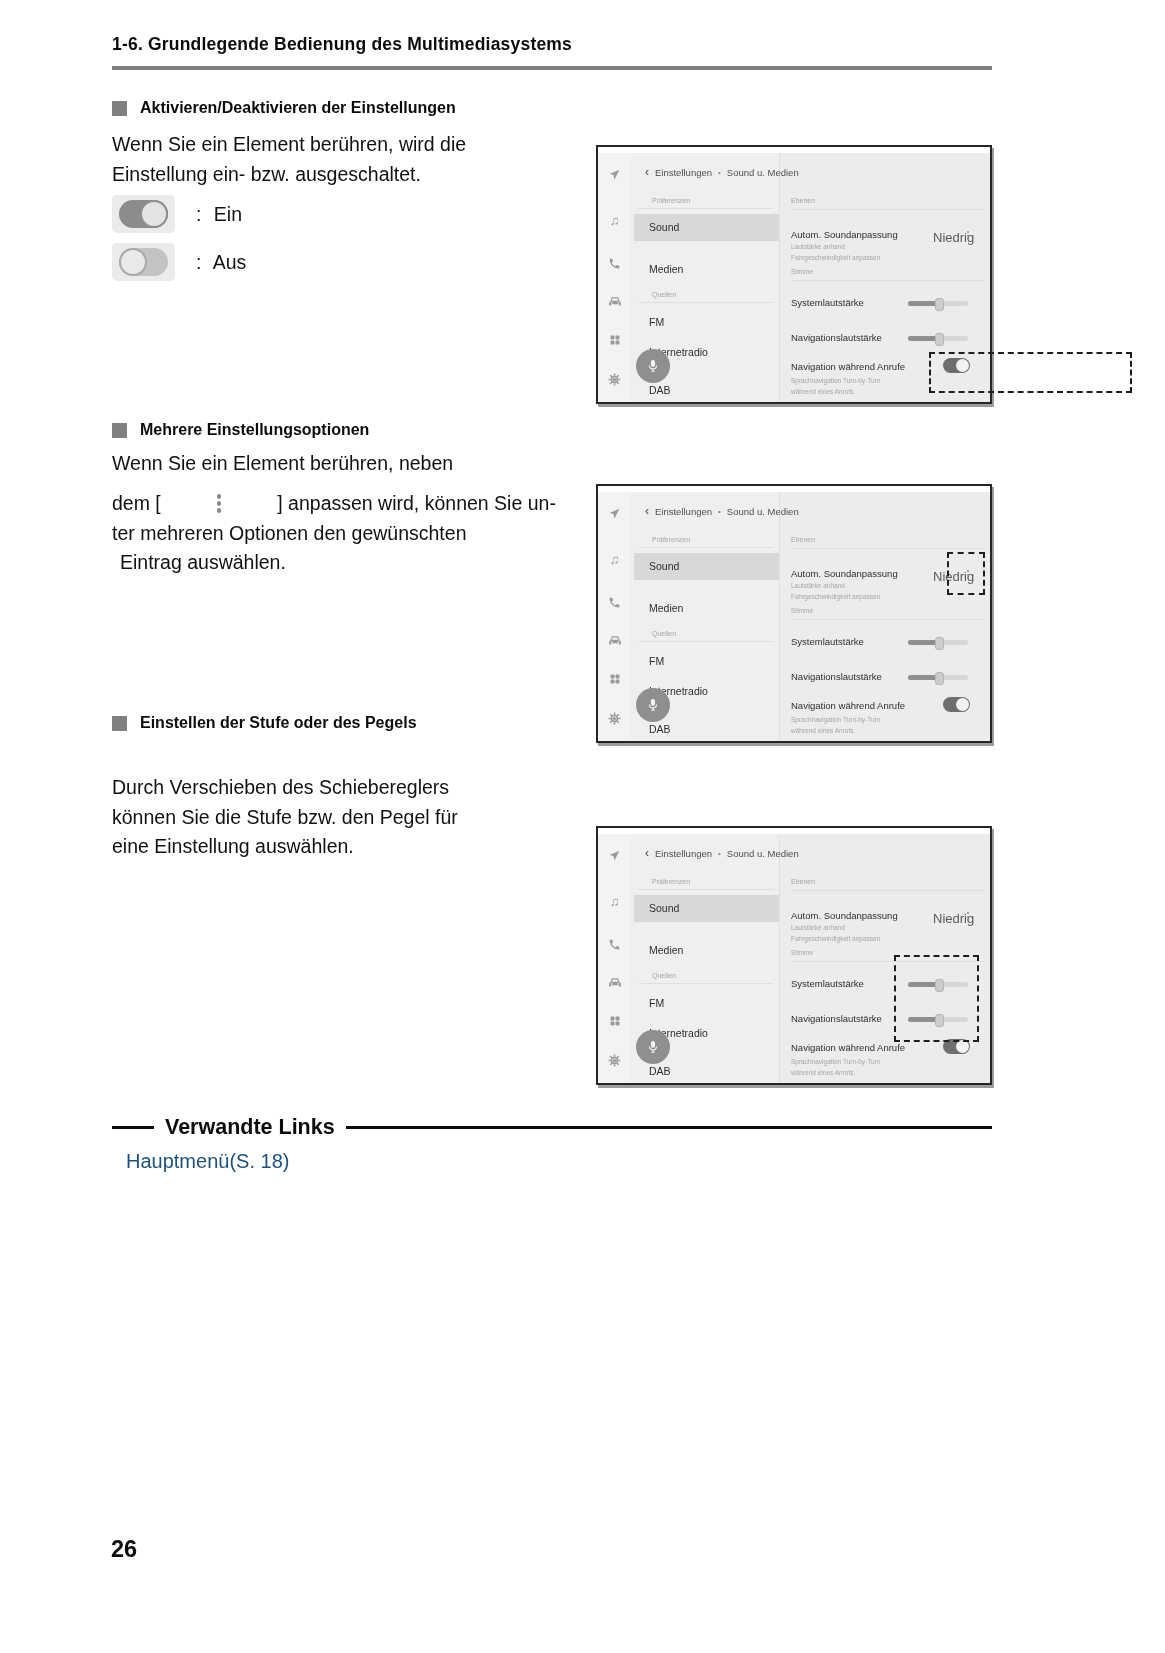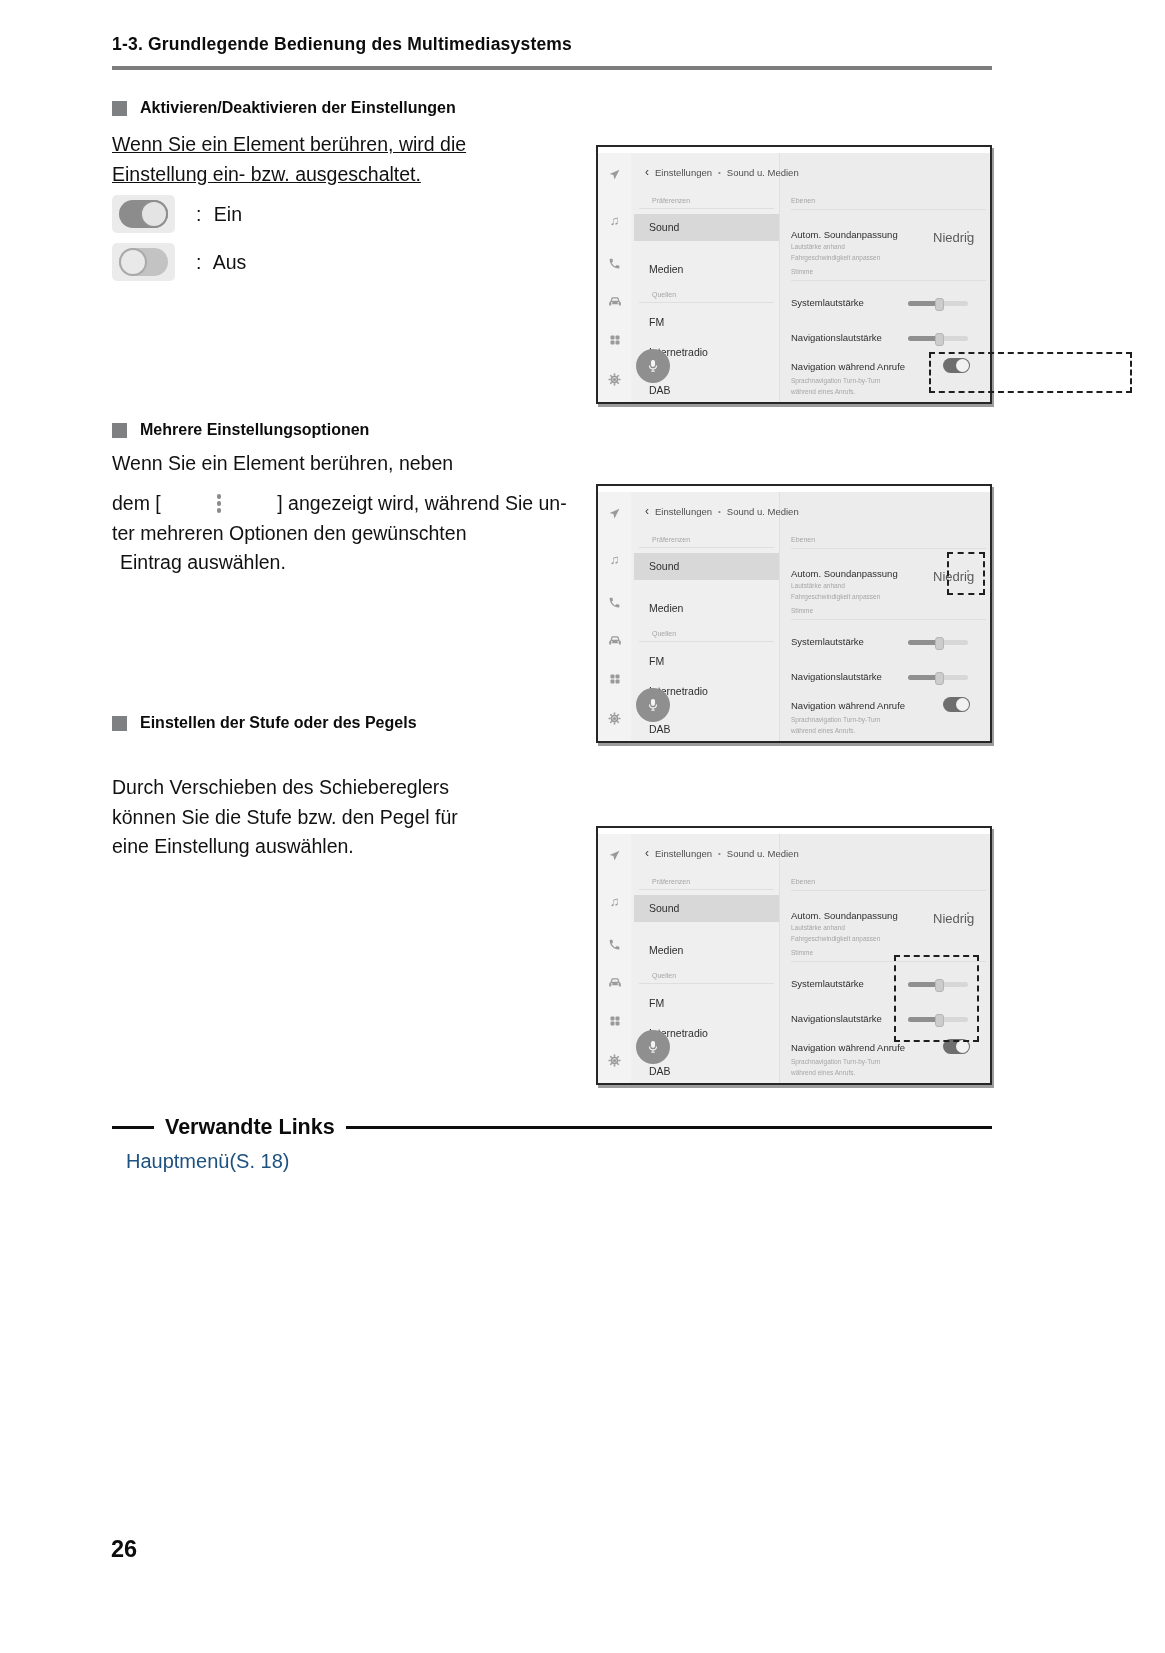--- a/index.html
+++ b/index.html
@@ -9,21 +9,21 @@
   }
   
   .doc-title{position:absolute;left:112px;top:34px;font-size:17.5px;font-weight:bold;letter-spacing:.2px;}
   .doc-rule{position:absolute;left:112px;top:66px;width:880px;height:4px;background:#7d7d7d;}
   .sec-head{position:absolute;display:flex;align-items:center;gap:13px;font-size:16px;font-weight:bold;}
   .sec-head .sq{width:15px;height:15px;background:#7e8081;flex:0 0 auto;}
   #head-1{left:112px;top:99px;}
   #head-2{left:112px;top:421px;}
   #head-3{left:112px;top:714px;}
   .para{position:absolute;font-size:19.5px;line-height:29.5px;color:#111;}
-  #para-1{left:112px;top:130px;text-decoration:underline;}
+  #para-1{left:112px;top:130px;}
   #para-3{left:112px;top:773px;}
   .pline{position:absolute;font-size:19.5px;color:#111;white-space:nowrap;}
   #p2-l1{left:112px;top:452px;}
   #p2-l2{left:112px;top:492px;display:flex;align-items:center;gap:41px;}
   #p2-l3{left:112px;top:522px;}
   #p2-l4{left:120px;top:551px;}
   
   .kdots{display:inline-flex;flex-direction:column;gap:2.5px;margin:0 15px;}
   .kdots i{width:4.5px;height:4.5px;border-radius:50%;background:#8a8a8a;}
   
@@ -91,21 +91,21 @@
   .hl-toggle{left:150px;top:199px;width:199px;height:37px;}
   .hl-kebab{left:168px;top:60px;width:34px;height:39px;}
   .hl-sliders{left:115px;top:121px;width:81px;height:83px;}
   .s1 .hl-toggle{display:block;}
   .s2 .hl-kebab{display:block;}
   .s3 .hl-sliders{display:block;}
 </style>
 </head>
 <body>
 
-<div class="doc-title">1-3. Grundlegende Bedienung des Multimediasystems</div>
+<div class="doc-title">1-6. Grundlegende Bedienung des Multimediasystems</div>
 <div class="doc-rule"></div>
 
 <div class="sec-head" id="head-1">
   <span class="sq"></span>
   <span>Aktivieren/Deaktivieren der Einstellungen</span>
 </div>
 <div class="para" id="para-1">
   <div>Wenn Sie ein Element berühren, wird die</div>
   <div>Einstellung ein- bzw. ausgeschaltet.</div>
 </div>
@@ -130,21 +130,21 @@
   <span>Mehrere Einstellungsoptionen</span>
 </div>
 <div class="pline" id="p2-l1">Wenn Sie ein Element berühren, neben</div>
 <div class="pline" id="p2-l2">
   <span>dem [</span>
   <span class="kdots">
       <i></i>
       <i></i>
       <i></i>
     </span>
-  <span>] angezeigt wird, während Sie un-</span>
+  <span>] anpassen wird, können Sie un-</span>
 </div>
 <div class="pline" id="p2-l3">ter mehreren Optionen den gewünschten</div>
 <div class="pline" id="p2-l4">Eintrag auswählen.</div>
 
 <div class="sec-head" id="head-3">
   <span class="sq"></span>
   <span>Einstellen der Stufe oder des Pegels</span>
 </div>
 <div class="para" id="para-3">
   <div>Durch Verschieben des Schiebereglers</div>

